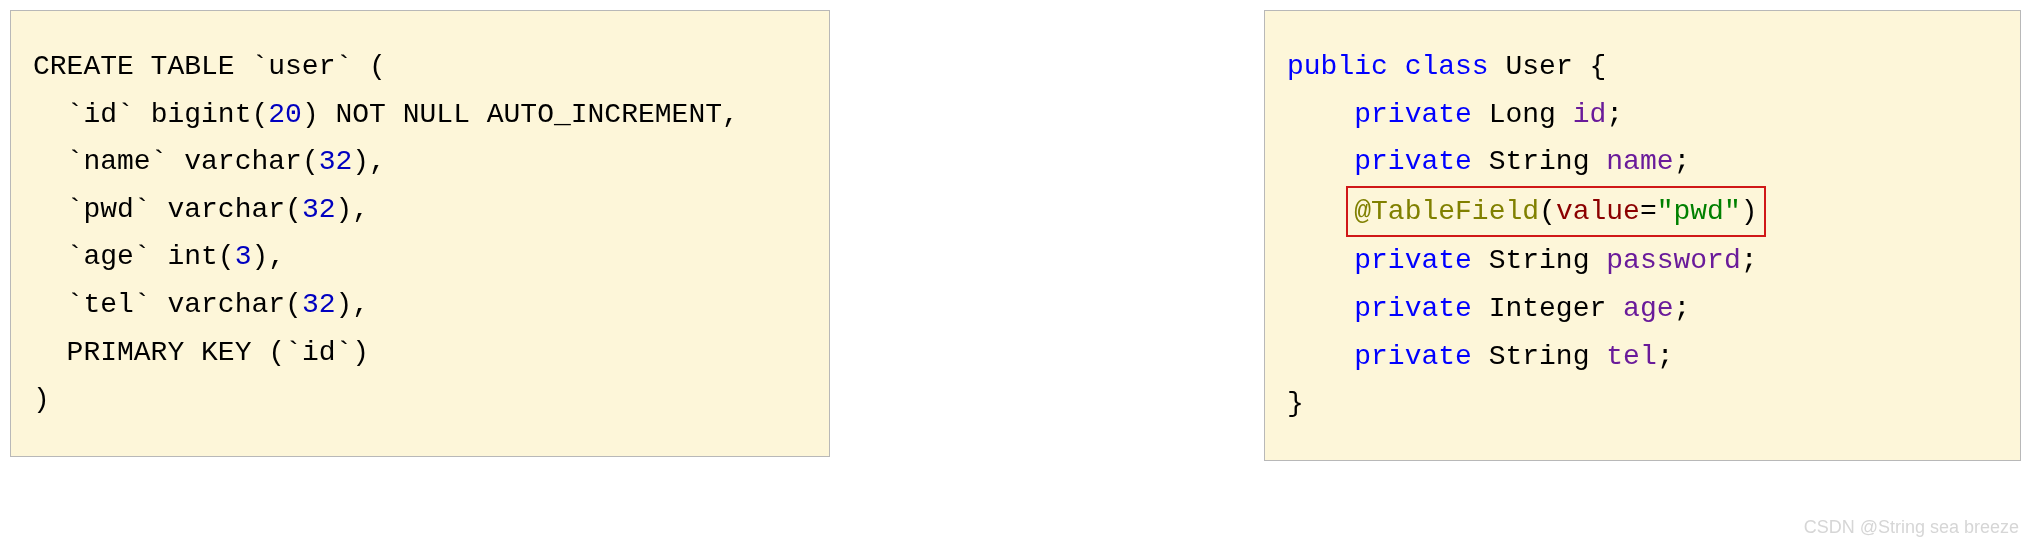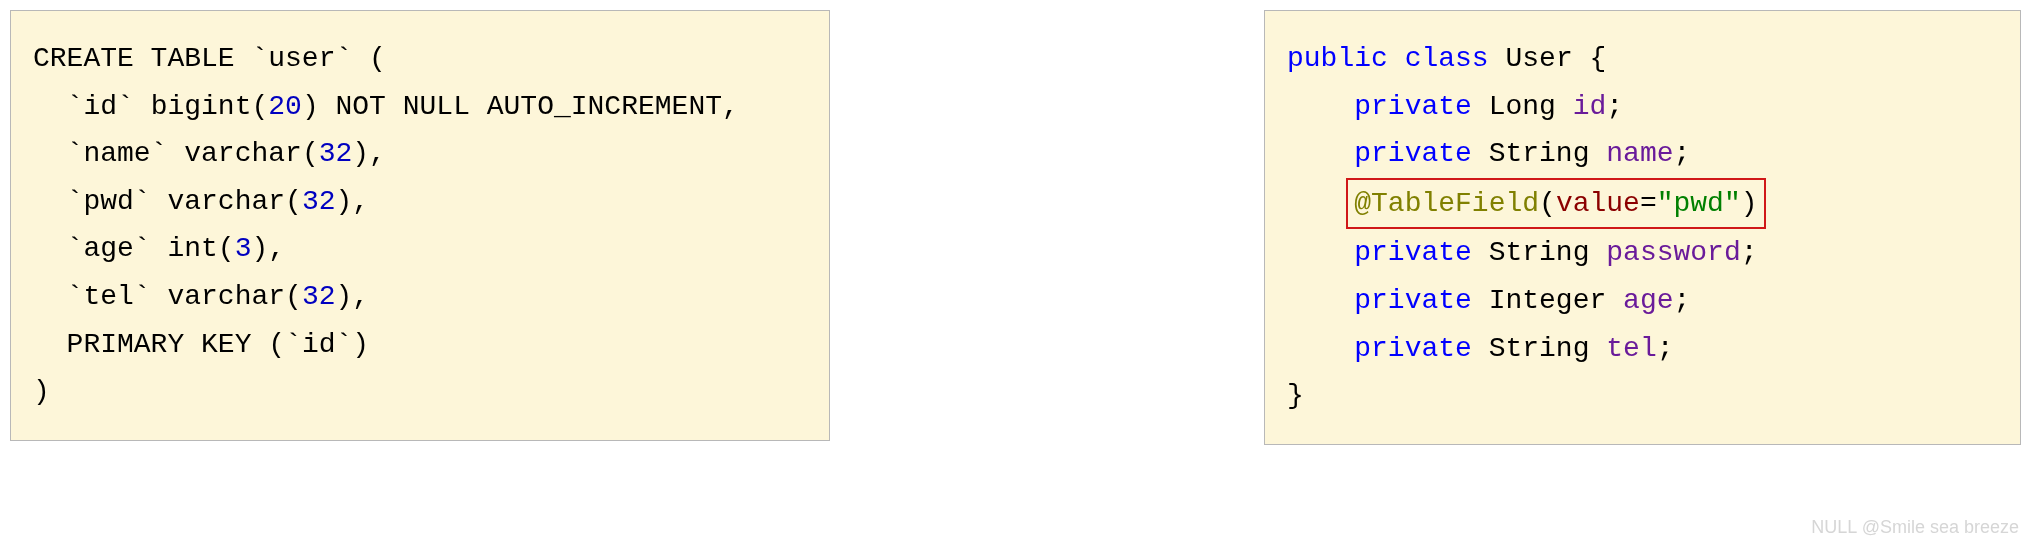--- a/index.html
+++ b/index.html
@@ -16,21 +16,21 @@
       position: relative;
     }
     .container {
       display: flex;
       gap: 100px;
       align-items: flex-start;
     }
     .code-box {
       background: #fdf6d9;
       border: 1px solid #b8b8b8;
-      padding: 24px 22px;
+      padding: 32px 22px;
       font-size: 28px;
       line-height: 1.7;
       white-space: pre;
       font-family: Consolas, 'Courier New', monospace;
     }
     .code-box.left {
       width: 820px;
     }
     .code-box.right {
       width: 757px;
@@ -74,13 +74,13 @@
   <div class="code-box right"><span class="kw-blue">public</span> <span class="kw-blue">class</span> <span class="plain">User</span> <span class="plain">{</span>
     <span class="kw-blue">private</span> <span class="plain">Long</span> <span class="ident-purple">id</span><span class="plain">;</span>
     <span class="kw-blue">private</span> <span class="plain">String</span> <span class="ident-purple">name</span><span class="plain">;</span>
     <span class="highlight-box"><span class="annotation">@TableField</span><span class="plain">(</span><span class="kw-darkred">value</span><span class="plain">=</span><span class="str-green">"pwd"</span><span class="plain">)</span></span>
     <span class="kw-blue">private</span> <span class="plain">String</span> <span class="ident-purple">password</span><span class="plain">;</span>
     <span class="kw-blue">private</span> <span class="plain">Integer</span> <span class="ident-purple">age</span><span class="plain">;</span>
     <span class="kw-blue">private</span> <span class="plain">String</span> <span class="ident-purple">tel</span><span class="plain">;</span>
 <span class="plain">}</span></div>
 </div>
 
-<div class="watermark">NULL @Smile sea breeze</div>
+<div class="watermark">CSDN @String sea breeze</div>
 
 </body></html>

